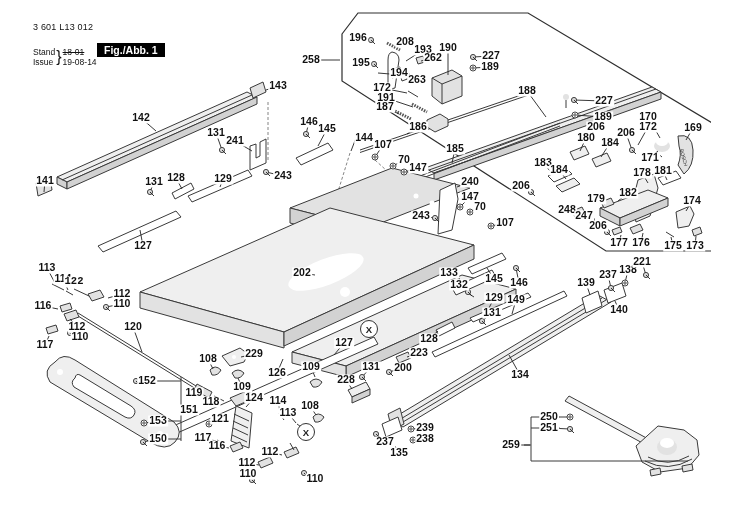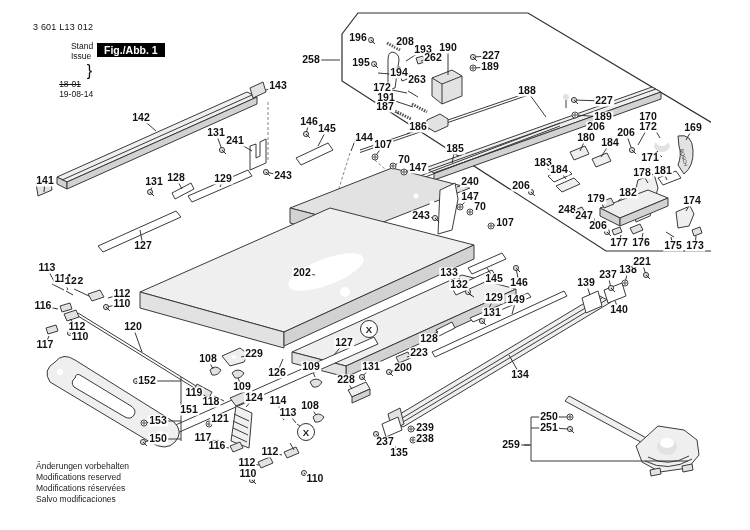--- a/index.html
+++ b/index.html
@@ -15,21 +15,21 @@
   #leads .gw{fill:#fff;stroke:#333;stroke-width:.9;}
   #leads .gs{fill:#d6d6d6;stroke:#333;stroke-width:.9;}
   .part-label{position:absolute;transform:translate(-50%,-50%);z-index:3;
       font-size:10.5px;font-weight:bold;color:#111;background:#fff;
       padding:0 1px;line-height:1.05;white-space:nowrap;}
   .x-conn{position:absolute;transform:translate(-50%,-50%);z-index:2;width:16px;height:16px;
       border:1px solid #333;border-radius:50%;background:#fff;display:flex;align-items:center;
       justify-content:center;font-size:9.5px;font-weight:bold;color:#222;}
   .title-block{position:absolute;left:33px;top:22px;z-index:3;color:#111;}
   .doc-number{font-size:9px;letter-spacing:.2px;}
-  .issue-grid{display:flex;align-items:flex-end;margin-top:10px;font-size:8.5px;line-height:1.15;flex-direction:column;}
+  .issue-grid{display:flex;align-items:flex-start;margin-top:16px;font-size:8.5px;line-height:1.15;}
   .issue-grid .col{display:flex;flex-direction:column;}
   .brace{font-size:16px;font-weight:normal;margin:0 1px;}
   .strike{text-decoration:line-through;}
   .fig-badge{position:absolute;left:97px;top:43px;z-index:3;background:#000;color:#fff;
       font-size:10.5px;font-weight:bold;padding:1px 7px;}
   .footer-block{position:absolute;left:36px;top:461px;z-index:3;font-size:8.5px;
       line-height:11px;color:#222;}
 </style>
 </head>
 <body>
@@ -430,26 +430,20 @@
       <div class="brace">}</div>
       <div class="col">
         <span class="strike">18-01</span>
         <span>19-08-14</span>
       </div>
     </div>
   </div>
 
   <div class="fig-badge">Fig./Abb. 1</div>
 
-  <div class="footer-block">
-    <div>Änderungen vorbehalten</div>
-    <div>Modifications reserved</div>
-    <div>Modifications réservées</div>
-    <div>Salvo modificaciones</div>
-  </div>
 
   <div id="labels-layer">
       <div class="part-label" style="left: 45px; top: 181px;">141</div>
       <div class="part-label" style="left: 141px; top: 118px;">142</div>
       <div class="part-label" style="left: 278px; top: 86px;">143</div>
       <div class="part-label" style="left: 216px; top: 133px;">131</div>
       <div class="part-label" style="left: 235px; top: 141px;">241</div>
       <div class="part-label" style="left: 154px; top: 182px;">131</div>
       <div class="part-label" style="left: 176px; top: 178px;">128</div>
       <div class="part-label" style="left: 223px; top: 179px;">129</div>

